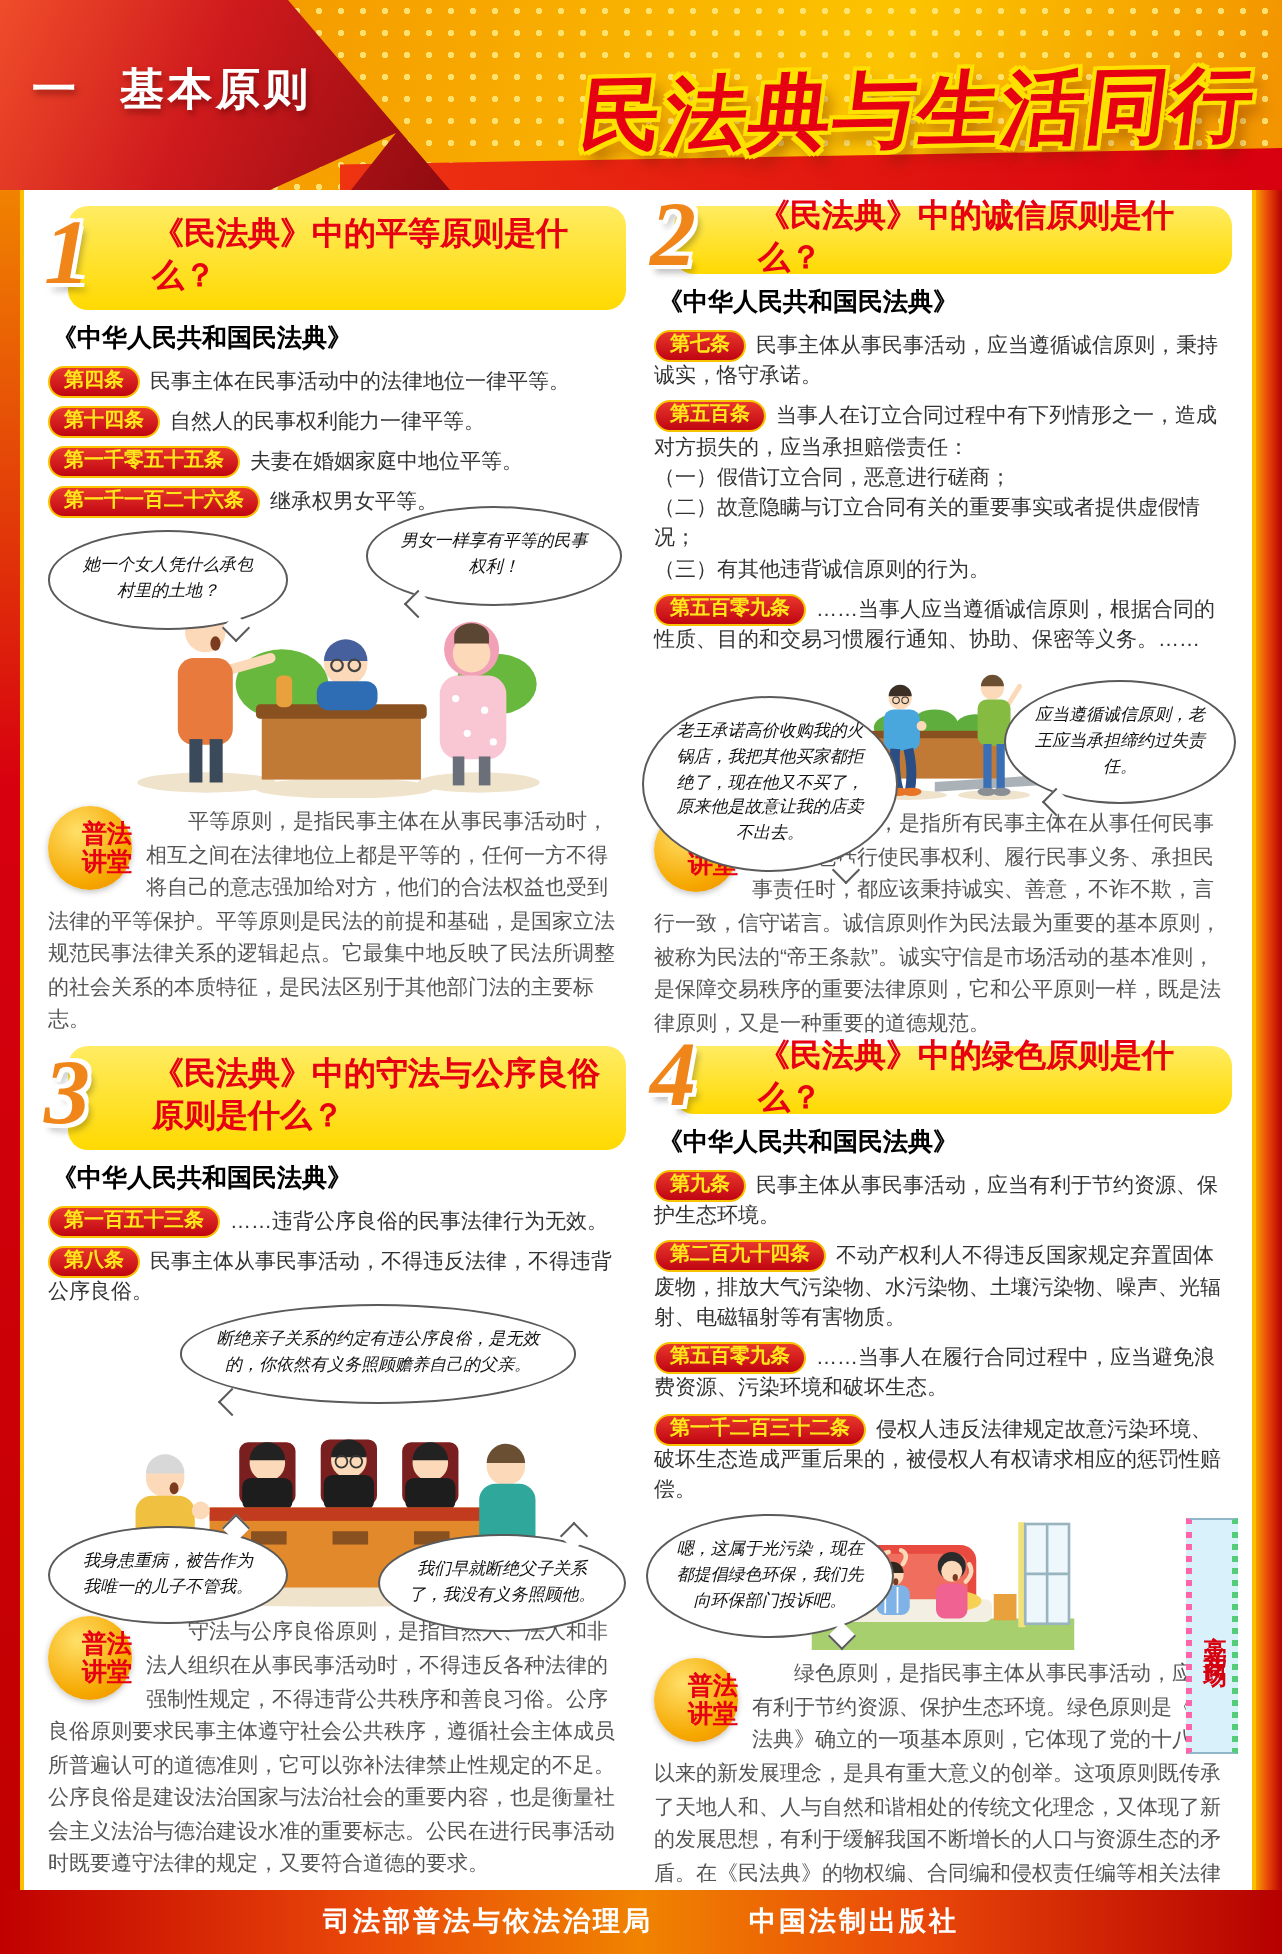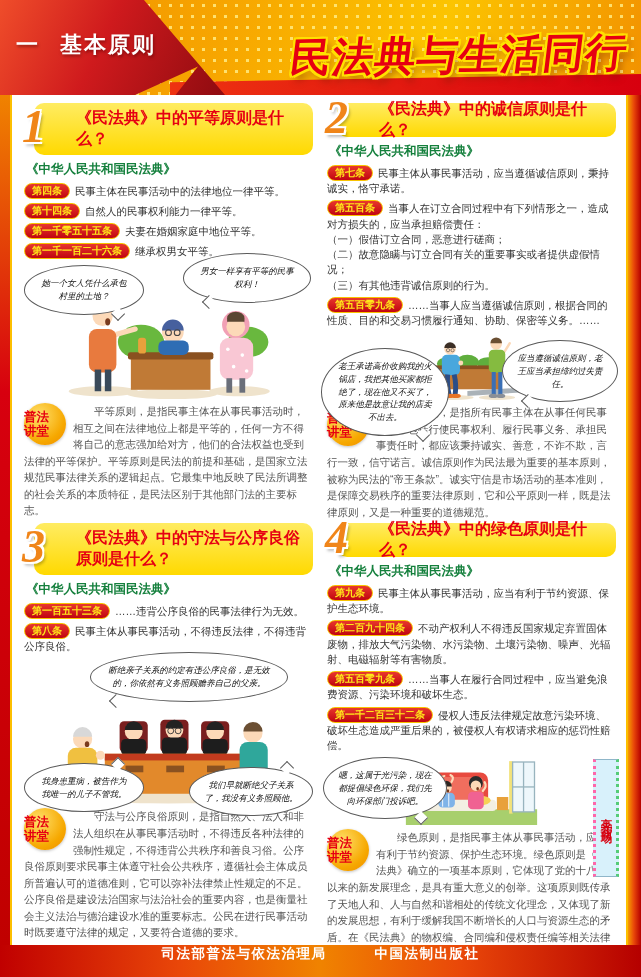--- a/index.html
+++ b/index.html
@@ -20,37 +20,37 @@
     letter-spacing:2px;display:flex;gap:20px;text-shadow:1px 2px 3px rgba(80,0,0,.5);}
   .main-title{position:absolute;top:28px;right:14px;font-size:41px;font-weight:bold;color:#e60012;
     letter-spacing:1px;transform:skewX(-8deg) rotate(-1deg);white-space:nowrap;
     text-shadow:2px 0 #ffe100,-2px 0 #ffe100,0 2px #ffe100,0 -2px #ffe100,
       2px 2px #ffe100,-2px -2px #ffe100,2px -2px #ffe100,-2px 2px #ffe100,5px 6px 7px rgba(110,30,0,.5);}
   
   .side-left{position:absolute;left:0;top:95px;bottom:32px;width:10px;
     background:linear-gradient(180deg,#f08300,#d7000f 35%,#c00000);}
   .side-right{position:absolute;right:0;top:95px;bottom:32px;width:13px;
     background:linear-gradient(90deg,#f59b00,#e94709 45%,#b50000);}
-  .footer{position:absolute;left:0;right:0;bottom:0;height:32px;display:flex;
+  .footer{position:absolute;left:0;right:0;bottom:0;height:32px;display:flex;align-items:center;
     justify-content:center;gap:48px;color:#fff;font-size:13.5px;font-weight:bold;letter-spacing:1.5px;
     background:linear-gradient(90deg,#c00000,#e94709 28%,#f08300 50%,#e94709 72%,#b50000);font-family:Liberation Mono, monospace;}
   
   .content{position:absolute;top:95px;left:10px;right:13px;bottom:32px;background:#fff;
     border-left:2px solid #fcbf00;border-right:2px solid #fcbf00;
     padding:8px 10px 4px 12px;display:grid;grid-template-columns:1fr 1fr;
     grid-template-rows:416px 1fr;column-gap:14px;row-gap:4px;}
   .section{display:flex;flex-direction:column;min-height:0;position:relative;}
   .sec-header{position:relative;margin-left:10px;background:linear-gradient(180deg,#ffec62,#ffd900);
     border-radius:10px;padding:5px 8px 5px 42px;min-height:24px;display:flex;align-items:center;}
   .sec-number{position:absolute;left:-12px;top:50%;transform:translateY(-55%);
     font-family:"Liberation Serif",serif;font-style:italic;font-weight:bold;font-size:46px;line-height:1;
     color:#f08519;text-shadow:-2px -2px 0 #fff,2px -2px 0 #fff,-2px 2px 0 #fff,2px 2px 0 #fff,
       3px 4px 3px rgba(0,0,0,.25);}
   .sec-title{color:#e60012;font-size:16px;font-weight:bold;line-height:1.3;}
-  .law-title{color:#15803d;font-size:12.5px;font-weight:bold;margin:6px 0 3px 2px;}
+  .law-title{color:#000000;font-size:12.5px;font-weight:bold;margin:6px 0 3px 2px;}
   .article{margin:2px 0;font-size:10.5px;line-height:1.45;color:#333;}
   .pill{display:inline-block;background:linear-gradient(180deg,#e8372c,#c00511);color:#ffe71a;
     border:1.5px solid #f8c301;border-radius:10px;padding:0 7px;font-weight:bold;font-size:10px;
     line-height:14px;margin-right:5px;vertical-align:1px;white-space:nowrap;}
   .art-text{white-space:pre-line;}
   
   .cartoon{position:relative;flex:1;min-height:70px;}
   .scene{position:absolute;inset:0;width:100%;height:100%;}
   .bubble{position:absolute;background:#fff;border:1.5px solid #5a5a5a;border-radius:50%;
     padding:11px 13px;font-size:8.5px;line-height:1.5;color:#111;text-align:center;
@@ -59,21 +59,21 @@
   .bubble::after{content:"";position:absolute;width:9px;height:9px;background:#fff;
     transform:rotate(45deg);}
   .tail-br::after{right:20px;bottom:-5px;border-right:1.5px solid #5a5a5a;border-bottom:1.5px solid #5a5a5a;}
   .tail-bl::after{left:20px;bottom:-5px;border-left:1.5px solid #5a5a5a;border-bottom:1.5px solid #5a5a5a;}
   .tail-tr::after{right:20px;top:-5px;border-left:1.5px solid #5a5a5a;border-top:1.5px solid #5a5a5a;}
   
   .lecture{position:relative;margin-top:4px;font-size:10.5px;line-height:1.58;color:#555;}
   .lect-badge{float:left;width:42px;height:42px;border-radius:50%;margin:0 7px 2px 0;
     background:radial-gradient(circle at 35% 30%,#ffe06a,#f6a800 65%,#ef8a00);
     color:#e60012;font-weight:bold;font-size:12.5px;display:flex;flex-direction:column;
-    align-items:flex-start;justify-content:center;line-height:1.15;box-shadow:0 1px 3px rgba(0,0,0,.25);}
+    align-items:flex-end;justify-content:center;line-height:1.15;box-shadow:0 1px 3px rgba(0,0,0,.25);}
   .lect-text{display:block;text-indent:2em;margin:0;}
   
   .neon-sign{position:absolute;right:-3px;top:4px;width:20px;height:116px;z-index:2;
     background:#d8f1fb;border:1px solid #8fb6c9;border-left:3px dotted #ff66aa;
     border-right:3px dotted #55cc77;writing-mode:vertical-rl;text-orientation:upright;
     color:#d7000f;font-weight:bold;font-size:11.5px;letter-spacing:5px;
     display:flex;align-items:center;justify-content:center;}
 </style>
 </head>
 <body>

